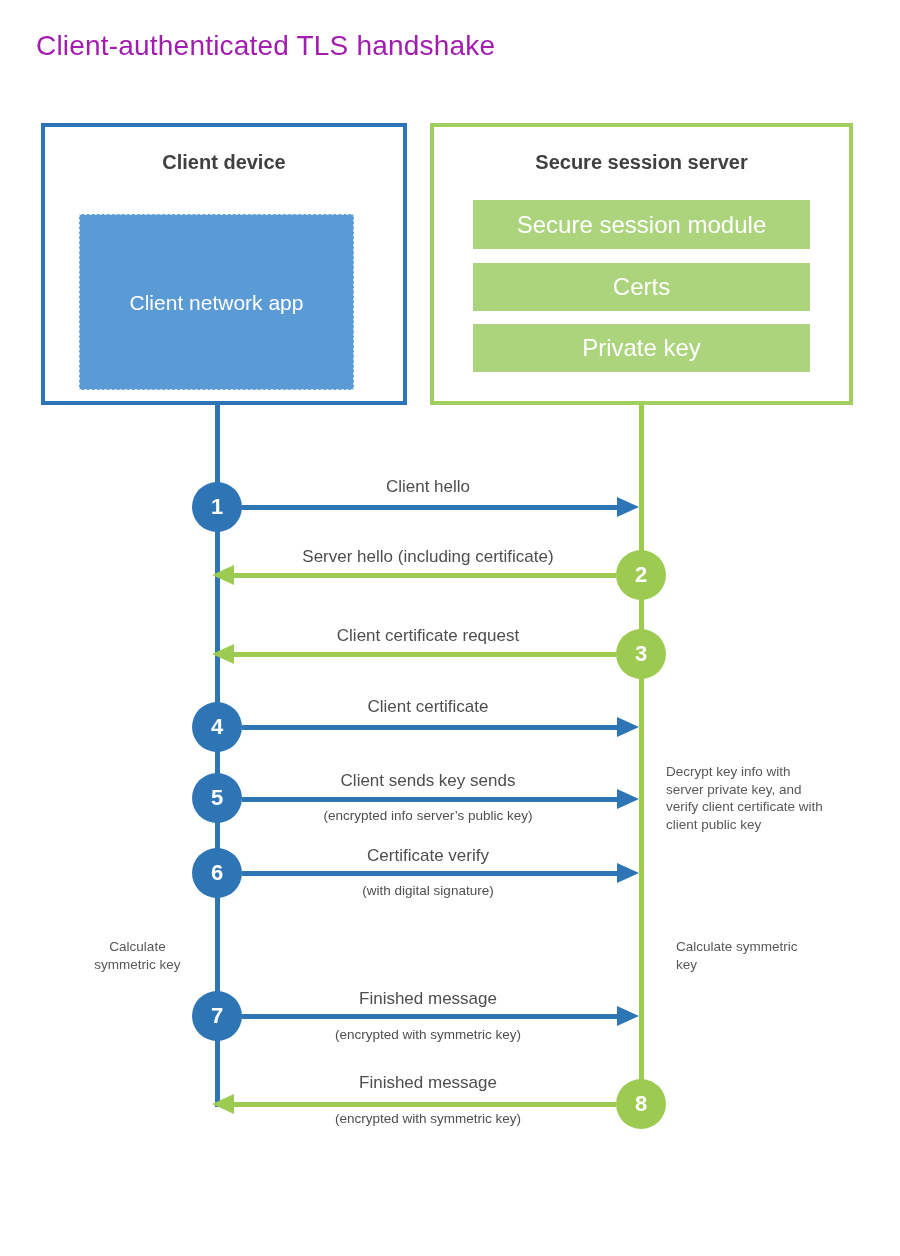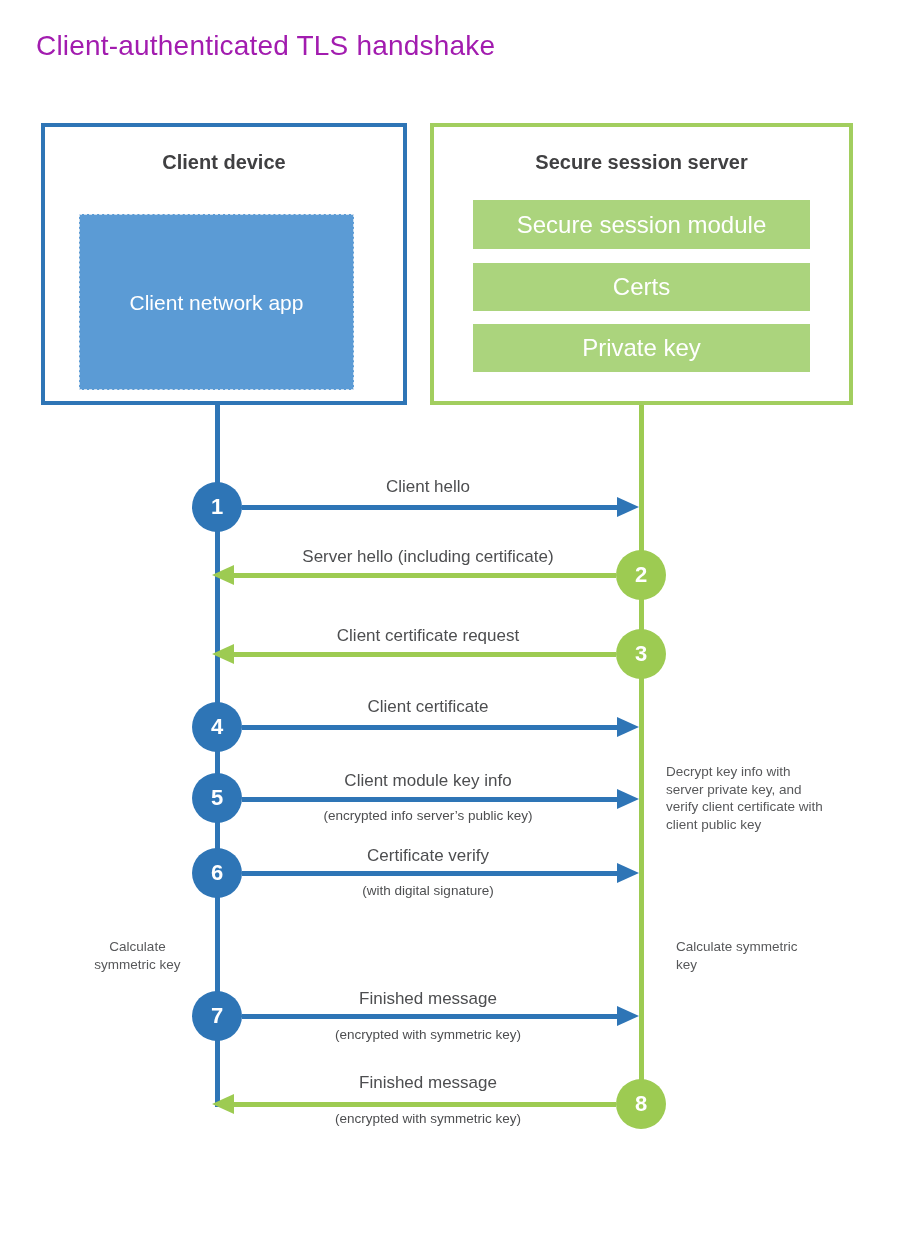--- a/index.html
+++ b/index.html
@@ -101,21 +101,21 @@
   <div class="msg-label" style="top:626px">Client certificate request</div>
 
   <div class="circle blue" style="top:702px">4</div>
   <div class="shaft blue" style="top:725px"></div>
   <div class="head blue" style="top:717px"></div>
   <div class="msg-label" style="top:697px">Client certificate</div>
 
   <div class="circle blue" style="top:773px">5</div>
   <div class="shaft blue" style="top:797px"></div>
   <div class="head blue" style="top:789px"></div>
-  <div class="msg-label" style="top:771px">Client module key info</div>
+  <div class="msg-label" style="top:771px">Client sends key sends</div>
   <div class="msg-sub" style="top:808px">(encrypted info server’s public key)</div>
 
   <div class="circle blue" style="top:848px">6</div>
   <div class="shaft blue" style="top:871px"></div>
   <div class="head blue" style="top:863px"></div>
   <div class="msg-label" style="top:846px">Certificate verify</div>
   <div class="msg-sub" style="top:883px">(with digital signature)</div>
 
   <div class="circle blue" style="top:991px">7</div>
   <div class="shaft blue" style="top:1014px"></div>

